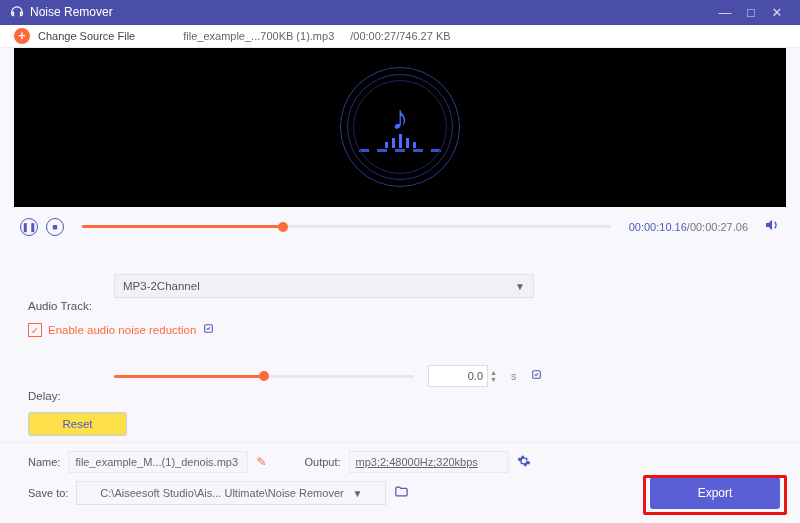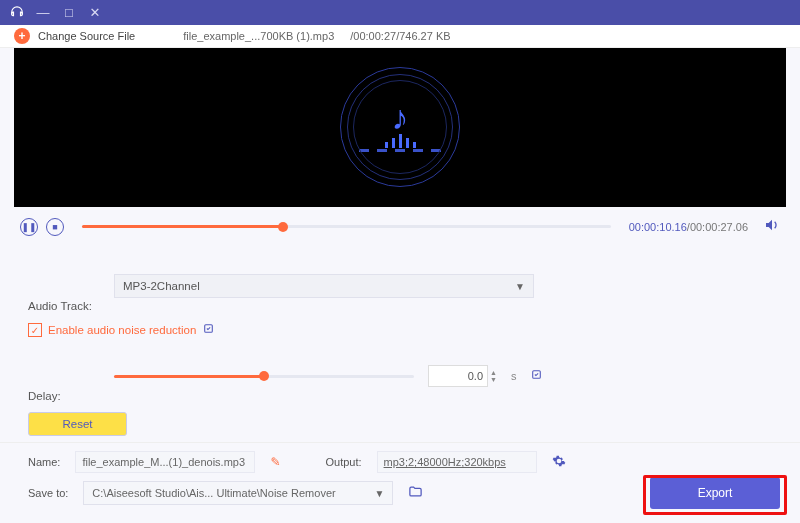--- a/index.html
+++ b/index.html
@@ -30,56 +30,57 @@
 .pfill { position:absolute; left:0; top:0; height:3px; background:#ff6a3d; border-radius:2px;}
 .pthumb { position:absolute; top:50%; width:10px; height:10px; background:#ff6a3d; border-radius:50%; transform:translate(-50%,-50%);}
 .times { font-size:11px;}
 .t1 { color:#5159bd;}
 .t2 { color:#777;}
 .volicon { color:#5159bd; font-size:15px; margin-left:8px; cursor:pointer;}
 .section { padding: 6px 28px; font-size:11.5px; color:#555;}
 .row { display:flex; align-items:center; gap:14px; margin: 10px 0;}
 .lbl { width:72px; color:#555;margin-top:40px;}
 .select { flex:0 0 420px; height:24px; background:#f0f1f6; border:1px solid #e0e1ec; padding:0 8px; display:flex; align-items:center; justify-content:space-between; font-size:11.5px; color:#555; cursor:pointer;}
-.select2 { flex:0 0 310px; height:24px; background:#f5f6fa; border:1px solid #e0e1ec; padding:0 8px; display:flex; align-items:center; justify-content:space-between; font-size:11px; color:#666; cursor:pointer;}
+.select2 { flex:0 0 310px; height:24px; background:#f5f6fa; border:1px solid #e0e1ec; padding:0 23px; display:flex; align-items:center; justify-content:space-between; font-size:11px; color:#666; cursor:pointer;}
 .chev { color:#666; font-size:10px;}
 .chkrow { display:flex; align-items:center; gap:6px; margin: 10px 0 12px 0;}
 .chk { width:14px; height:14px; border:1.5px solid #ff6a3d; display:flex; align-items:center; justify-content:center; color:#ff6a3d; font-size:10px; cursor:pointer;}
 .chktxt { color:#ff6a3d; font-size:11.5px;}
 .iconblue { color:#5159bd; font-size:13px; cursor:pointer;}
 .slider { width:300px; height:16px; display:flex; align-items:center; position:relative;}
 .strack { height:3px; width:100%; background:#e5e7f0; border-radius:2px;}
 .sfill { position:absolute; left:0; height:3px; background:#ff6a3d; border-radius:2px;}
 .sthumb { position:absolute; top:50%; width:10px; height:10px; background:#ff6a3d; border-radius:50%; transform:translate(-50%,-50%);}
 .numbox { width:60px; height:22px; border:1px solid #ddd; display:flex; align-items:center; justify-content:flex-end; padding: 0 4px; font-size:11px; color:#555; background:#fff;}
 .spinners { display:flex; flex-direction:column; margin-left:2px; font-size:7px; color:#888; line-height:7px;}
 .unit { color:#888; font-size:11px;}
 .resetbtn { width:99px; height:24px; border:1px solid #c9cbe8; color:#5159bd; background:#fde047; border-radius:3px; font-size:11.5px; cursor:pointer; display:flex; align-items:center; justify-content:center; margin-top: 6px;}
 .footer { border-top:1px solid #eee; padding: 8px 28px 10px 28px; font-size:11px; color:#555; position:relative;}
-.frow { display:flex; align-items:center; gap:15px; margin-bottom:8px;}
+.frow { display:flex; align-items:center; gap:8px; margin-bottom:8px;}
 .namebox { width:180px; height:22px; background:#f5f6fa; border:1px solid #e8e9f2; display:flex; align-items:center; padding:0 6px; color:#666;}
 .editicon { color:#ff6a3d; font-size:12px; cursor:pointer;}
 .outbox { width:160px; height:22px; background:#f5f6fa; border:1px solid #e8e9f2; display:flex; align-items:center; padding:0 6px; color:#666;text-decoration:underline;}
 .gear { color:#5159bd; font-size:13px; cursor:pointer;}
 .folder { color:#5159bd; font-size:14px; cursor:pointer;}
 .export { position:absolute; right:20px; bottom:14px; width:130px; height:32px; background:#5b5fd6; color:#fff; border-radius:3px; display:flex; align-items:center; justify-content:center; font-size:12px; cursor:pointer;}
 .hl { position:absolute; right:13px; bottom:8px; width:144px; height:40px; border:3px solid #e11; border-radius:2px; pointer-events:none;}
 </style>
 </head>
 <body>
 
 <div class="window">
 
   <div class="titlebar">
     <span class="logo">
       <svg width="14" height="14" viewBox="0 0 24 24" fill="none" stroke="#fff" stroke-width="2">
           <path d="M3 18v-4a9 9 0 0118 0v4"></path>
           <path d="M3 18a2 2 0 002 2h1v-6H5a2 2 0 00-2 2v2zM21 18a2 2 0 01-2 2h-1v-6h1a2 2 0 012 2v2z"></path>
         </svg>
     </span>
+    <span class="title">Noise Remover</span>
     <span class="winbtn">—</span>
     <span class="winbtn">□</span>
     <span class="winbtn">✕</span>
   </div>
 
   <div class="toolbar">
     <span class="plus">+</span>
     <span class="csf">Change Source File</span>
     <span class="filetxt">file_example_...700KB (1).mp3</span>
     <span class="meta">/00:00:27/746.27 KB</span>

